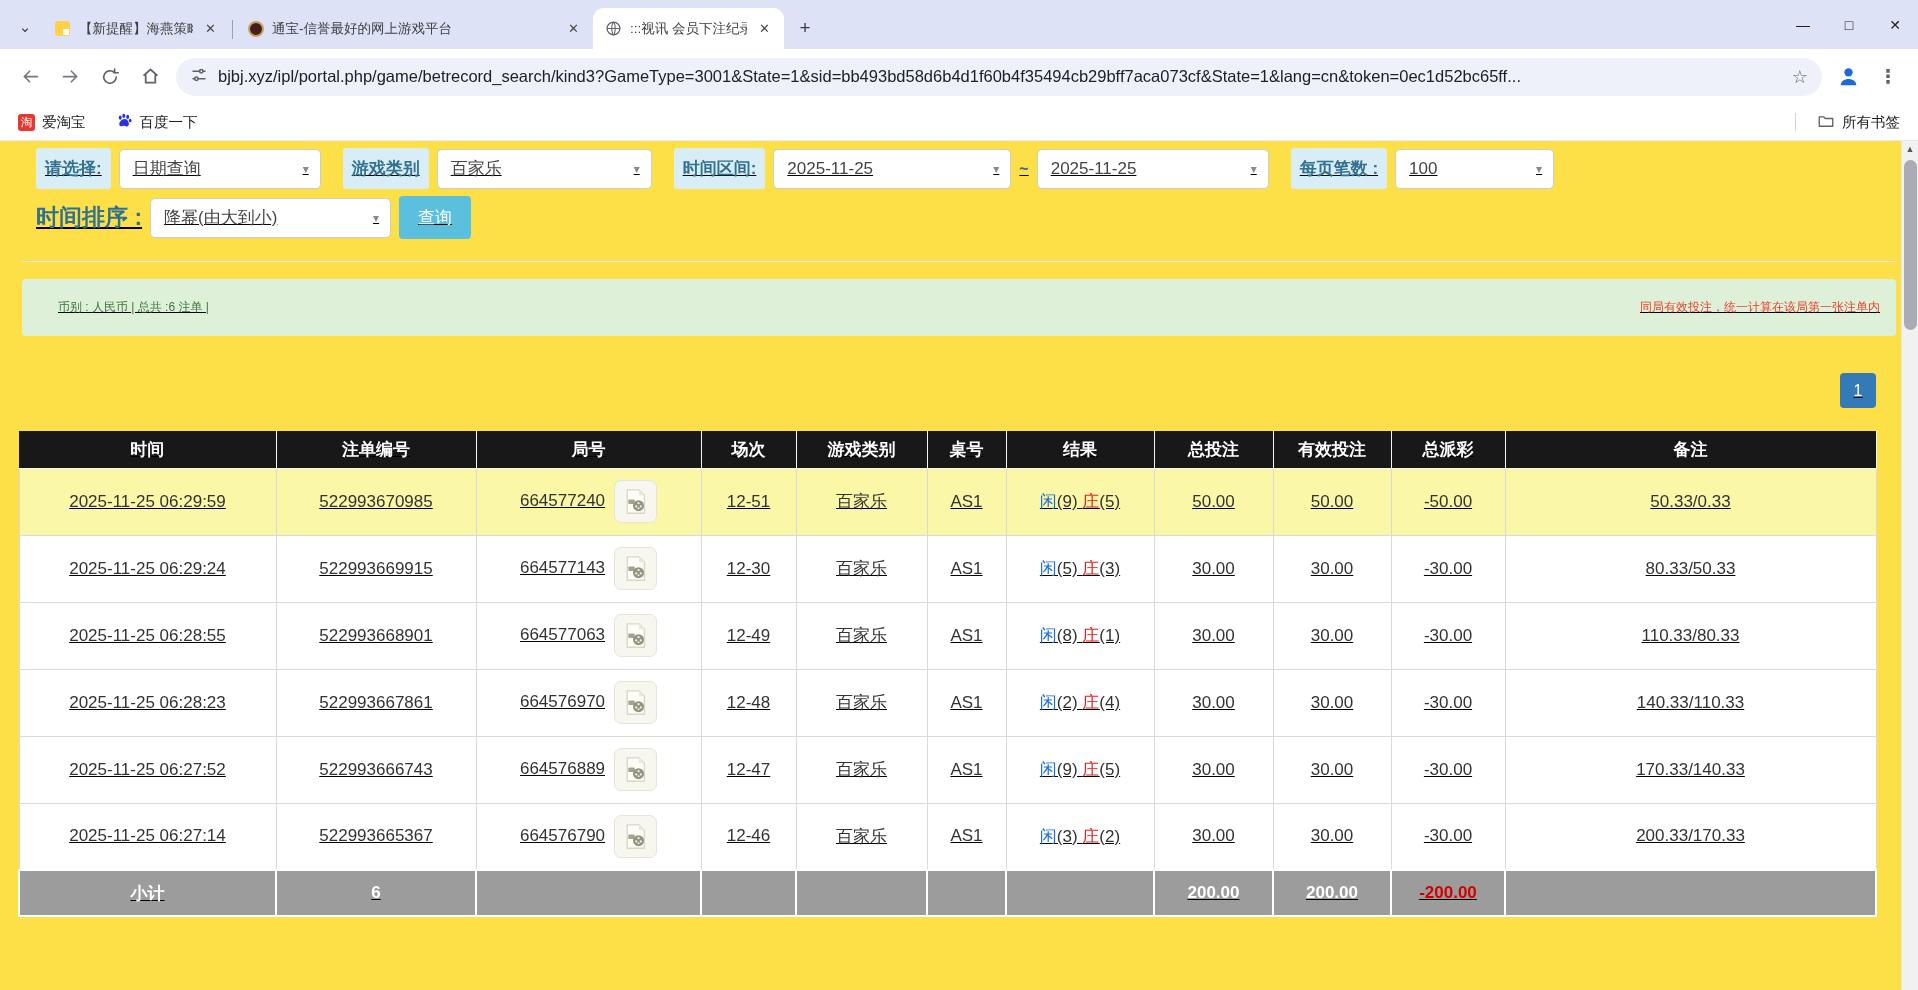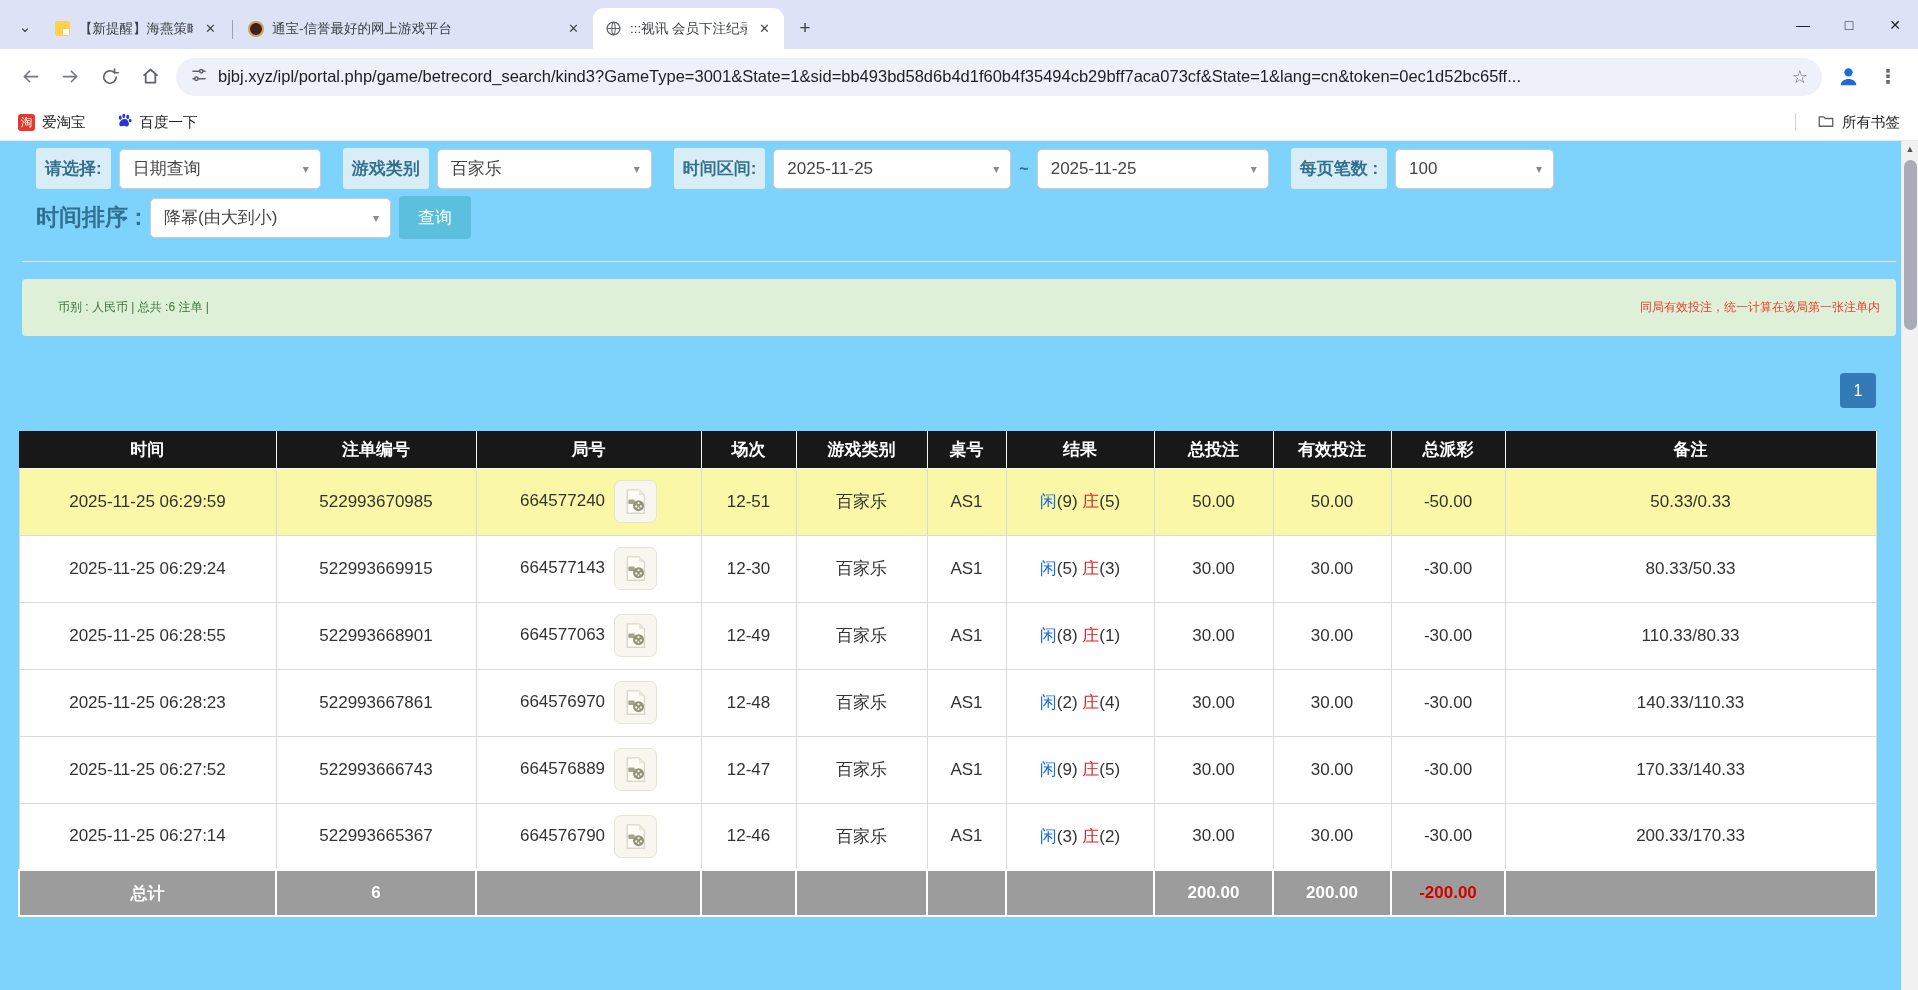--- a/index.html
+++ b/index.html
@@ -30,21 +30,21 @@
   .omnibox .star { font-size:18px; color:#5f6368; flex:none; }
   .menu-dots { font-size:19px; color:#5f6368; font-weight:bold; }
 
   .bookmarks { height:37px; background:#fff; border-bottom:1px solid #e9eaee; display:flex; align-items:center; padding:0 18px; font-size:14.5px; color:#202124; }
   .bm-item { display:flex; align-items:center; gap:7px; margin-right:30px; }
   .bm-right { margin-left:auto; display:flex; align-items:center; gap:7px; }
   .bm-vdiv { width:1px; height:18px; background:#d0d3da; margin-right:14px; }
   .tao-icon { width:17px; height:17px; background:#e6382e; color:#fff; font-size:11.5px; border-radius:3px; display:flex; align-items:center; justify-content:center; }
 
   
-  .page { position:relative; height:849px; background:#7dd3fc; }
+  .page { position:relative; height:849px; background:#fde047;text-decoration:underline; }
 
   .filter-panel { margin:0 22px; padding:7px 0 22px 14px; border-bottom:1px solid #e7e7e7; }
   .frow { display:flex; align-items:center; }
   .frow + .frow { margin-top:7px; }
   .chip { background:#d9edf7; color:#31708f; font-weight:bold; font-size:17px; padding:9px 9px; border-radius:3px; flex:none; }
   .plain-label { color:#31708f; font-weight:bold; font-size:23px; flex:none; }
   .sel { height:40px; background:#fff; border:1px solid #ccc; border-radius:5px; display:flex; align-items:center; justify-content:space-between; padding:0 11px 0 13px; font-size:17px; color:#444; margin-left:8px; flex:none; }
   .sel .caret { color:#8a8a8a; font-size:12px; margin-left:10px; }
   .tilde { color:#31708f; font-weight:bold; margin:0 8px; }
   .gap { width:22px; flex:none; }
@@ -410,21 +410,21 @@
           <td>12-46</td>
           <td>百家乐</td>
           <td>AS1</td>
           <td><span class="result-p">闲</span><span>(3) </span><span class="result-b">庄</span><span>(2)</span></td>
           <td class="blue">30.00</td>
           <td>30.00</td>
           <td class="red">-30.00</td>
           <td>200.33/170.33</td>
         </tr>
         <tr class="sum">
-          <td>总计</td>
+          <td>小计</td>
           <td>6</td>
           <td></td>
           <td></td>
           <td></td>
           <td></td>
           <td></td>
           <td>200.00</td>
           <td>200.00</td>
           <td class="red-dark">-200.00</td>
           <td></td>

